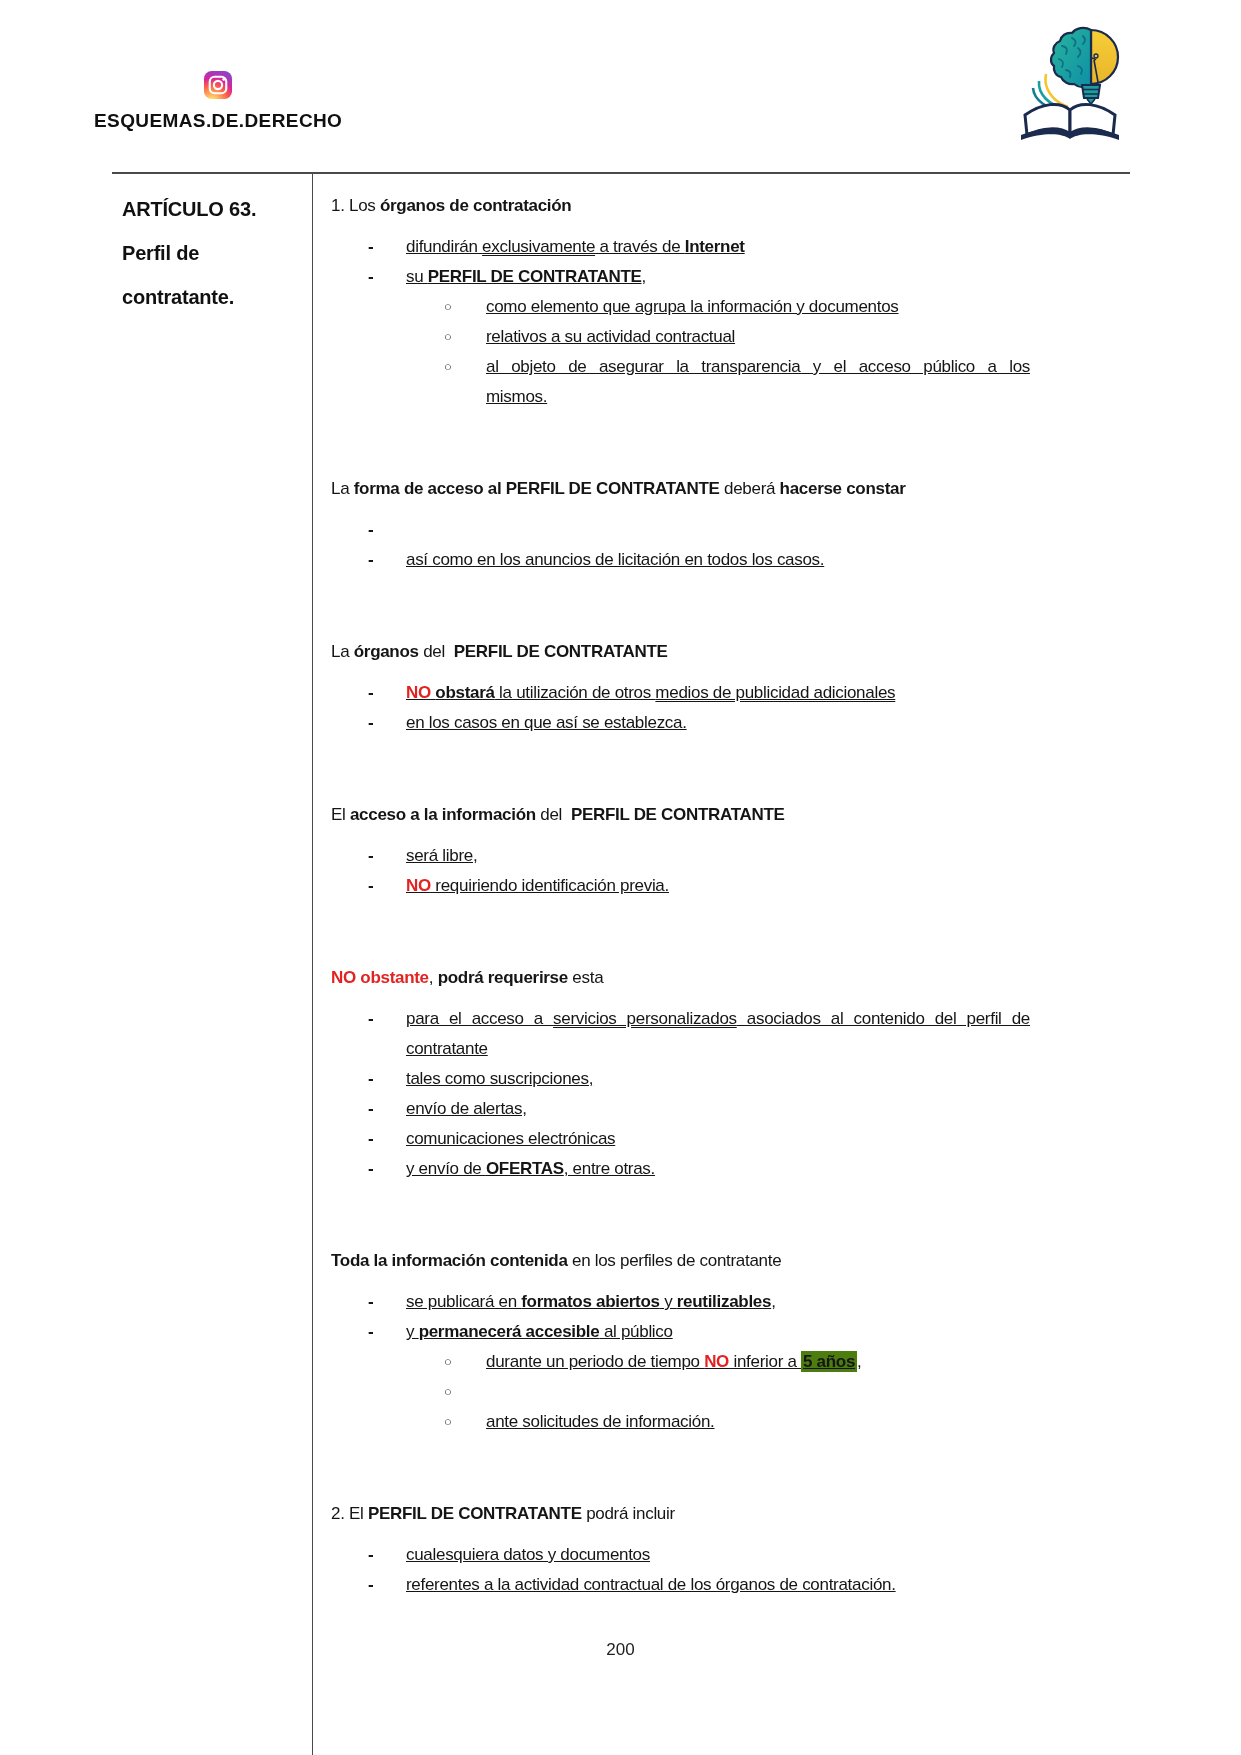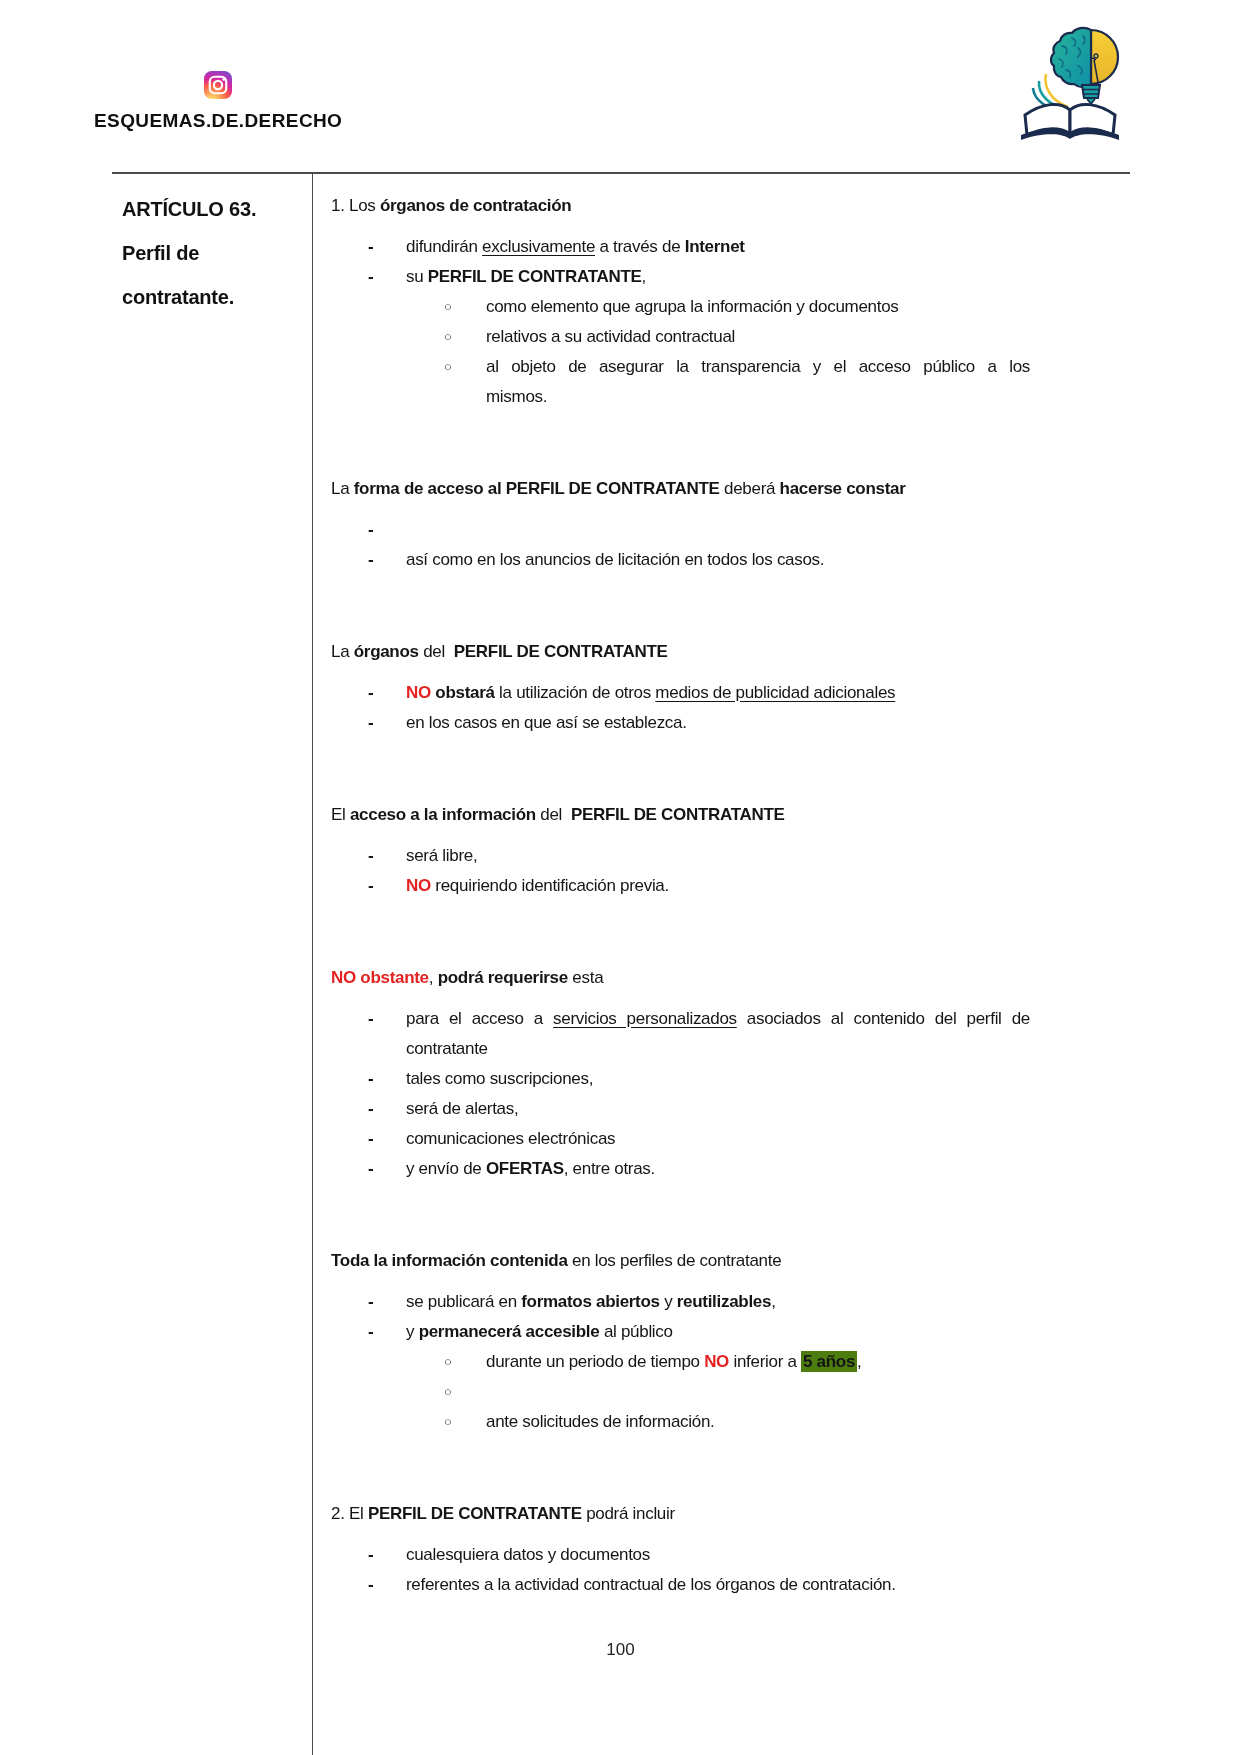--- a/index.html
+++ b/index.html
@@ -28,21 +28,21 @@
     font-size:17px;line-height:30px;letter-spacing:-.3px;color:#151515;
   }
   .block{margin-bottom:62px;}
   .block:last-child{margin-bottom:0;}
   .heading{margin:0 0 11px 0;}
   .item{display:flex;}
   .item.l1{margin-left:37px;}
   .item.l1 .bullet{flex:0 0 38px;font-weight:700;}
   .item.l2{margin-left:113px;}
   .item.l2 .bullet{flex:0 0 42px;font-size:13px;line-height:30px;}
-  .txt{flex:0 1 auto;white-space:nowrap;}
+  .txt{flex:0 1 auto;white-space:nowrap;text-decoration:underline;}
   .item.stretch .txt{flex:1 1 auto;text-align:justify;text-align-last:justify;}
   
   .b{font-weight:700;}
   .u{text-decoration:underline;text-underline-offset:3px;}
   .red{color:#e32222;}
   .hl-magenta{background:#d81b8c;color:#ffffff;padding:1px 4px;}
   .hl-yellow{background:#4d7c0f;padding:1px 2px;}
   
   .footer{position:absolute;left:0;top:1640px;width:1241px;text-align:center;
     font-size:17px;color:#222;}
@@ -179,21 +179,21 @@
           <div class="item l1">
             <span class="bullet"></span>
             <span class="txt"><span>contratante</span></span>
           </div>
           <div class="item l1">
             <span class="bullet">-</span>
             <span class="txt"><span>tales como suscripciones,</span></span>
           </div>
           <div class="item l1">
             <span class="bullet">-</span>
-            <span class="txt"><span>será de alertas,</span></span>
+            <span class="txt"><span>envío de alertas,</span></span>
           </div>
           <div class="item l1">
             <span class="bullet">-</span>
             <span class="txt"><span>comunicaciones electrónicas</span></span>
           </div>
           <div class="item l1">
             <span class="bullet">-</span>
             <span class="txt"><span>y envío de </span><span class="b">OFERTAS</span><span>, entre otras.</span></span>
           </div>
         </div>
@@ -227,13 +227,13 @@
           </div>
           <div class="item l1">
             <span class="bullet">-</span>
             <span class="txt"><span>referentes a la actividad contractual de los órganos de contratación.</span></span>
           </div>
         </div>
       </div>
   </div>
 </div>
 
-<div class="footer">100</div>
+<div class="footer">200</div>
 
 </body></html>

